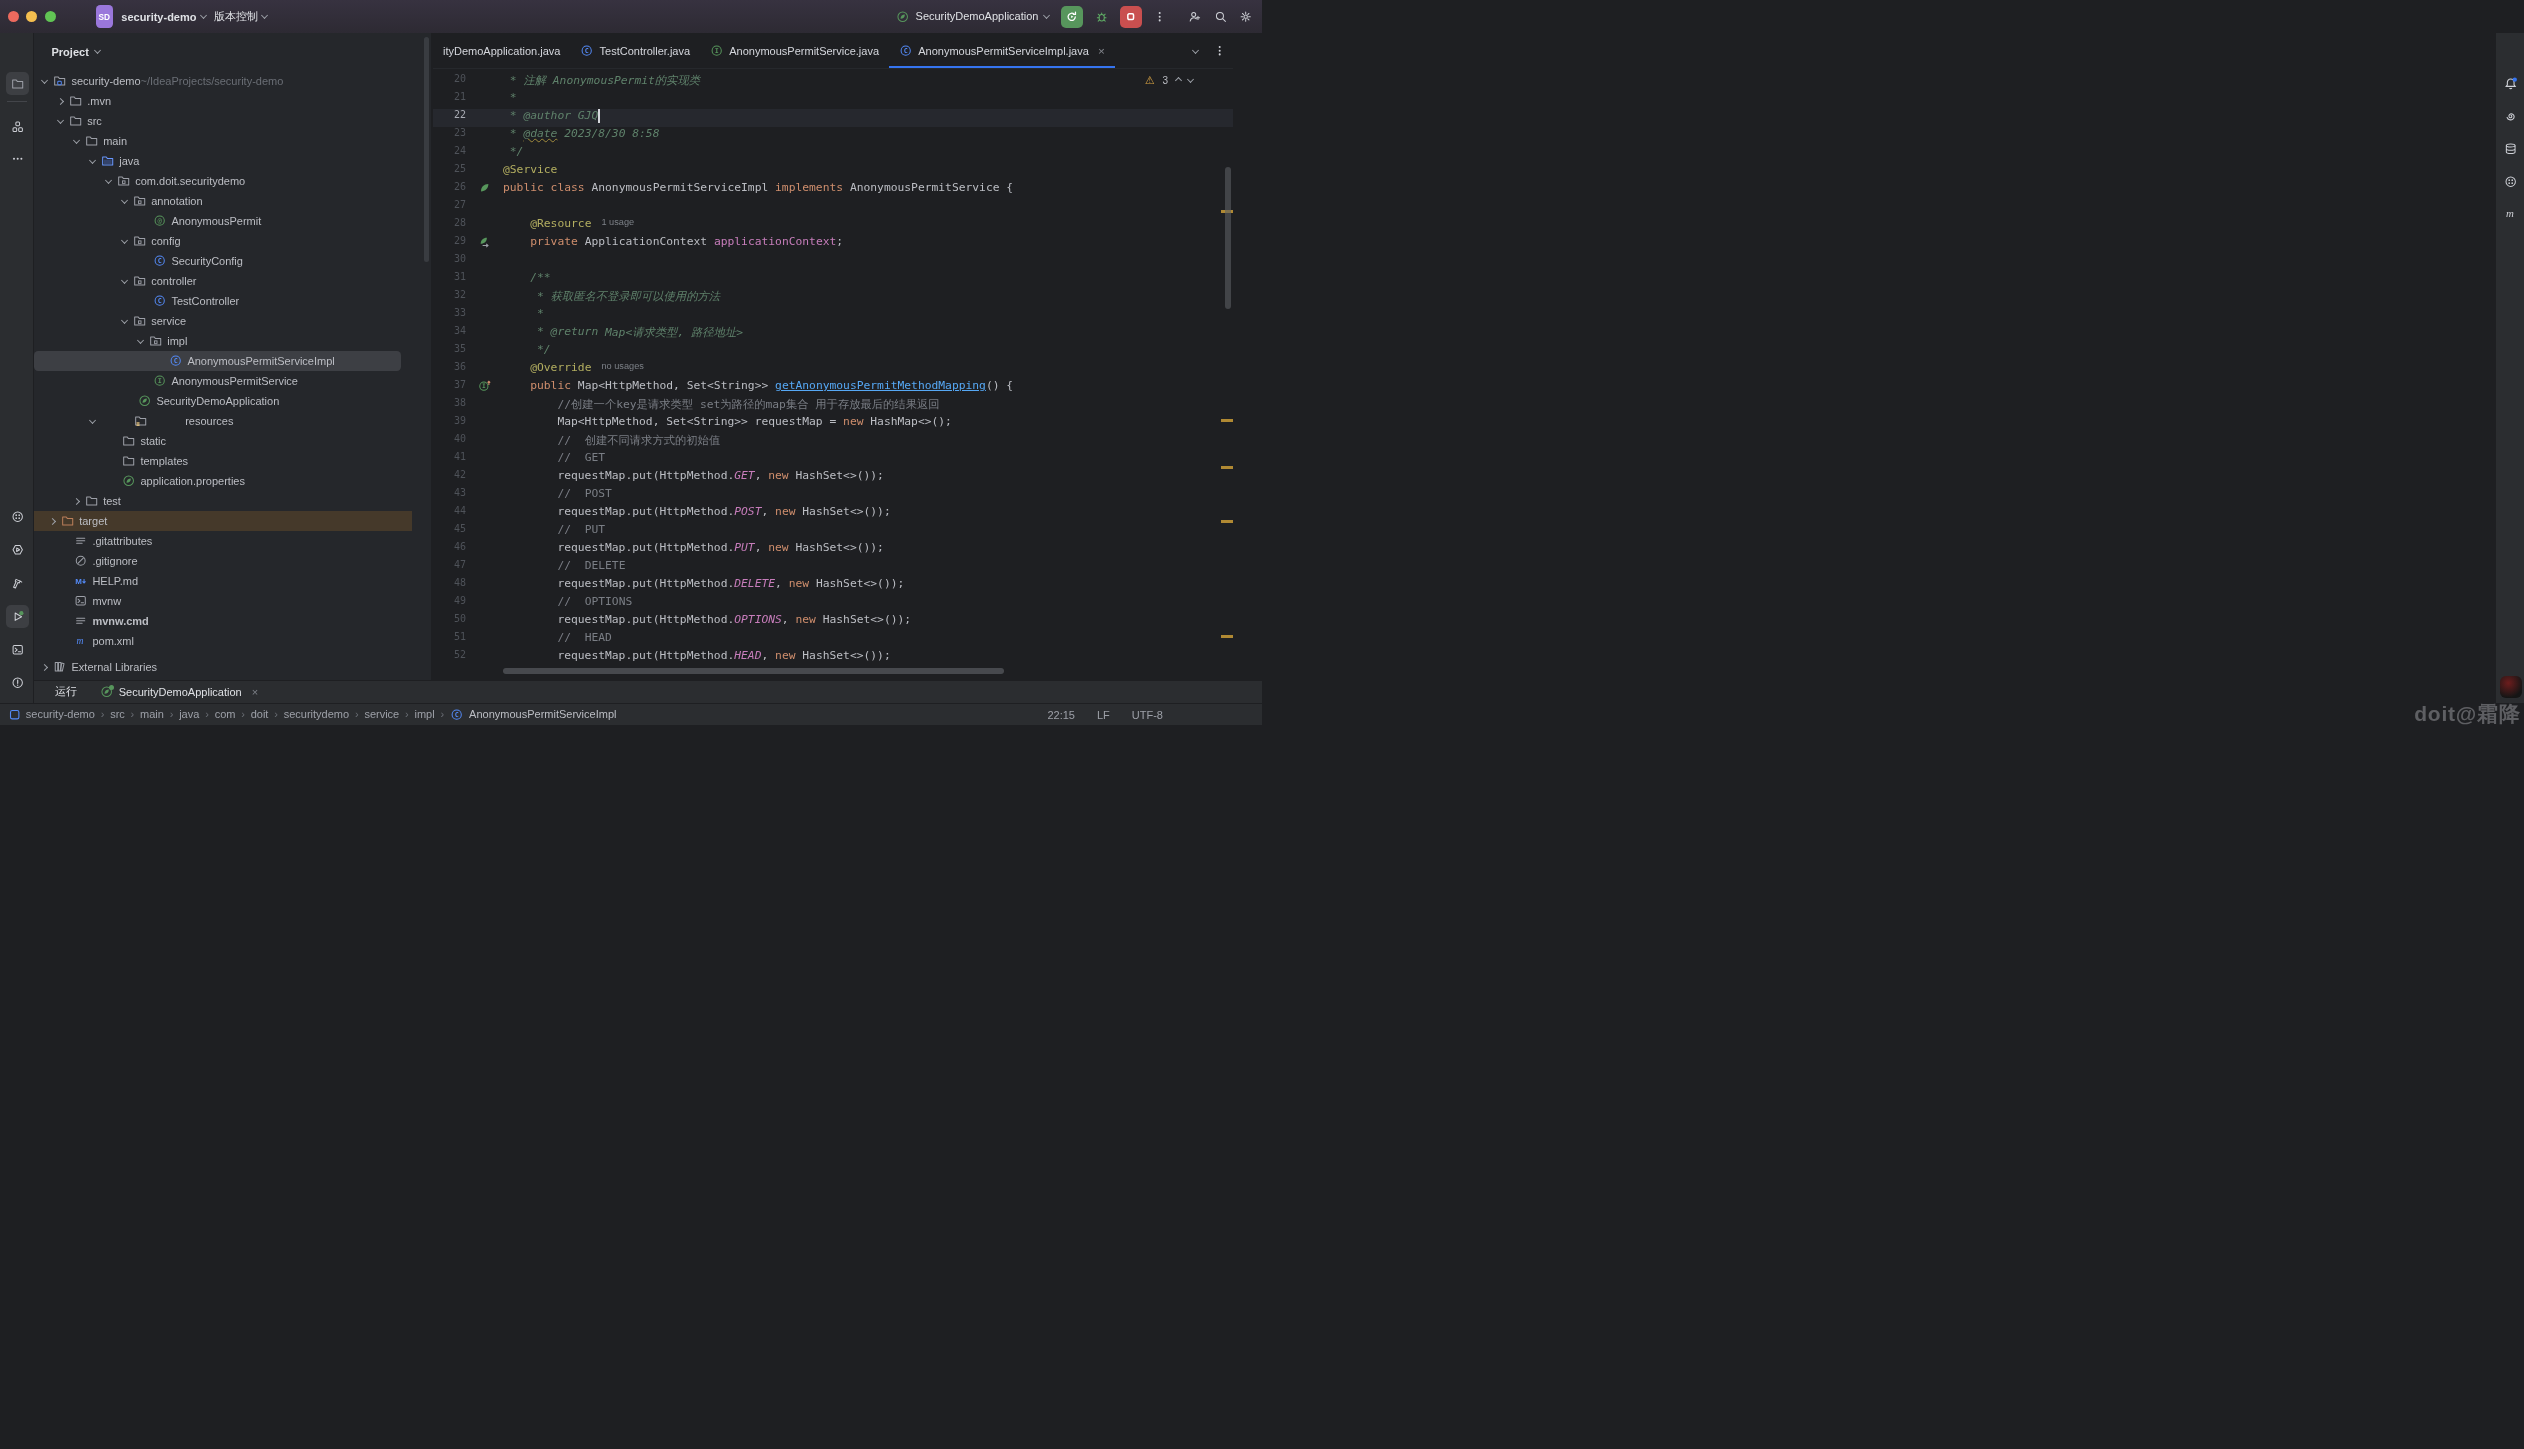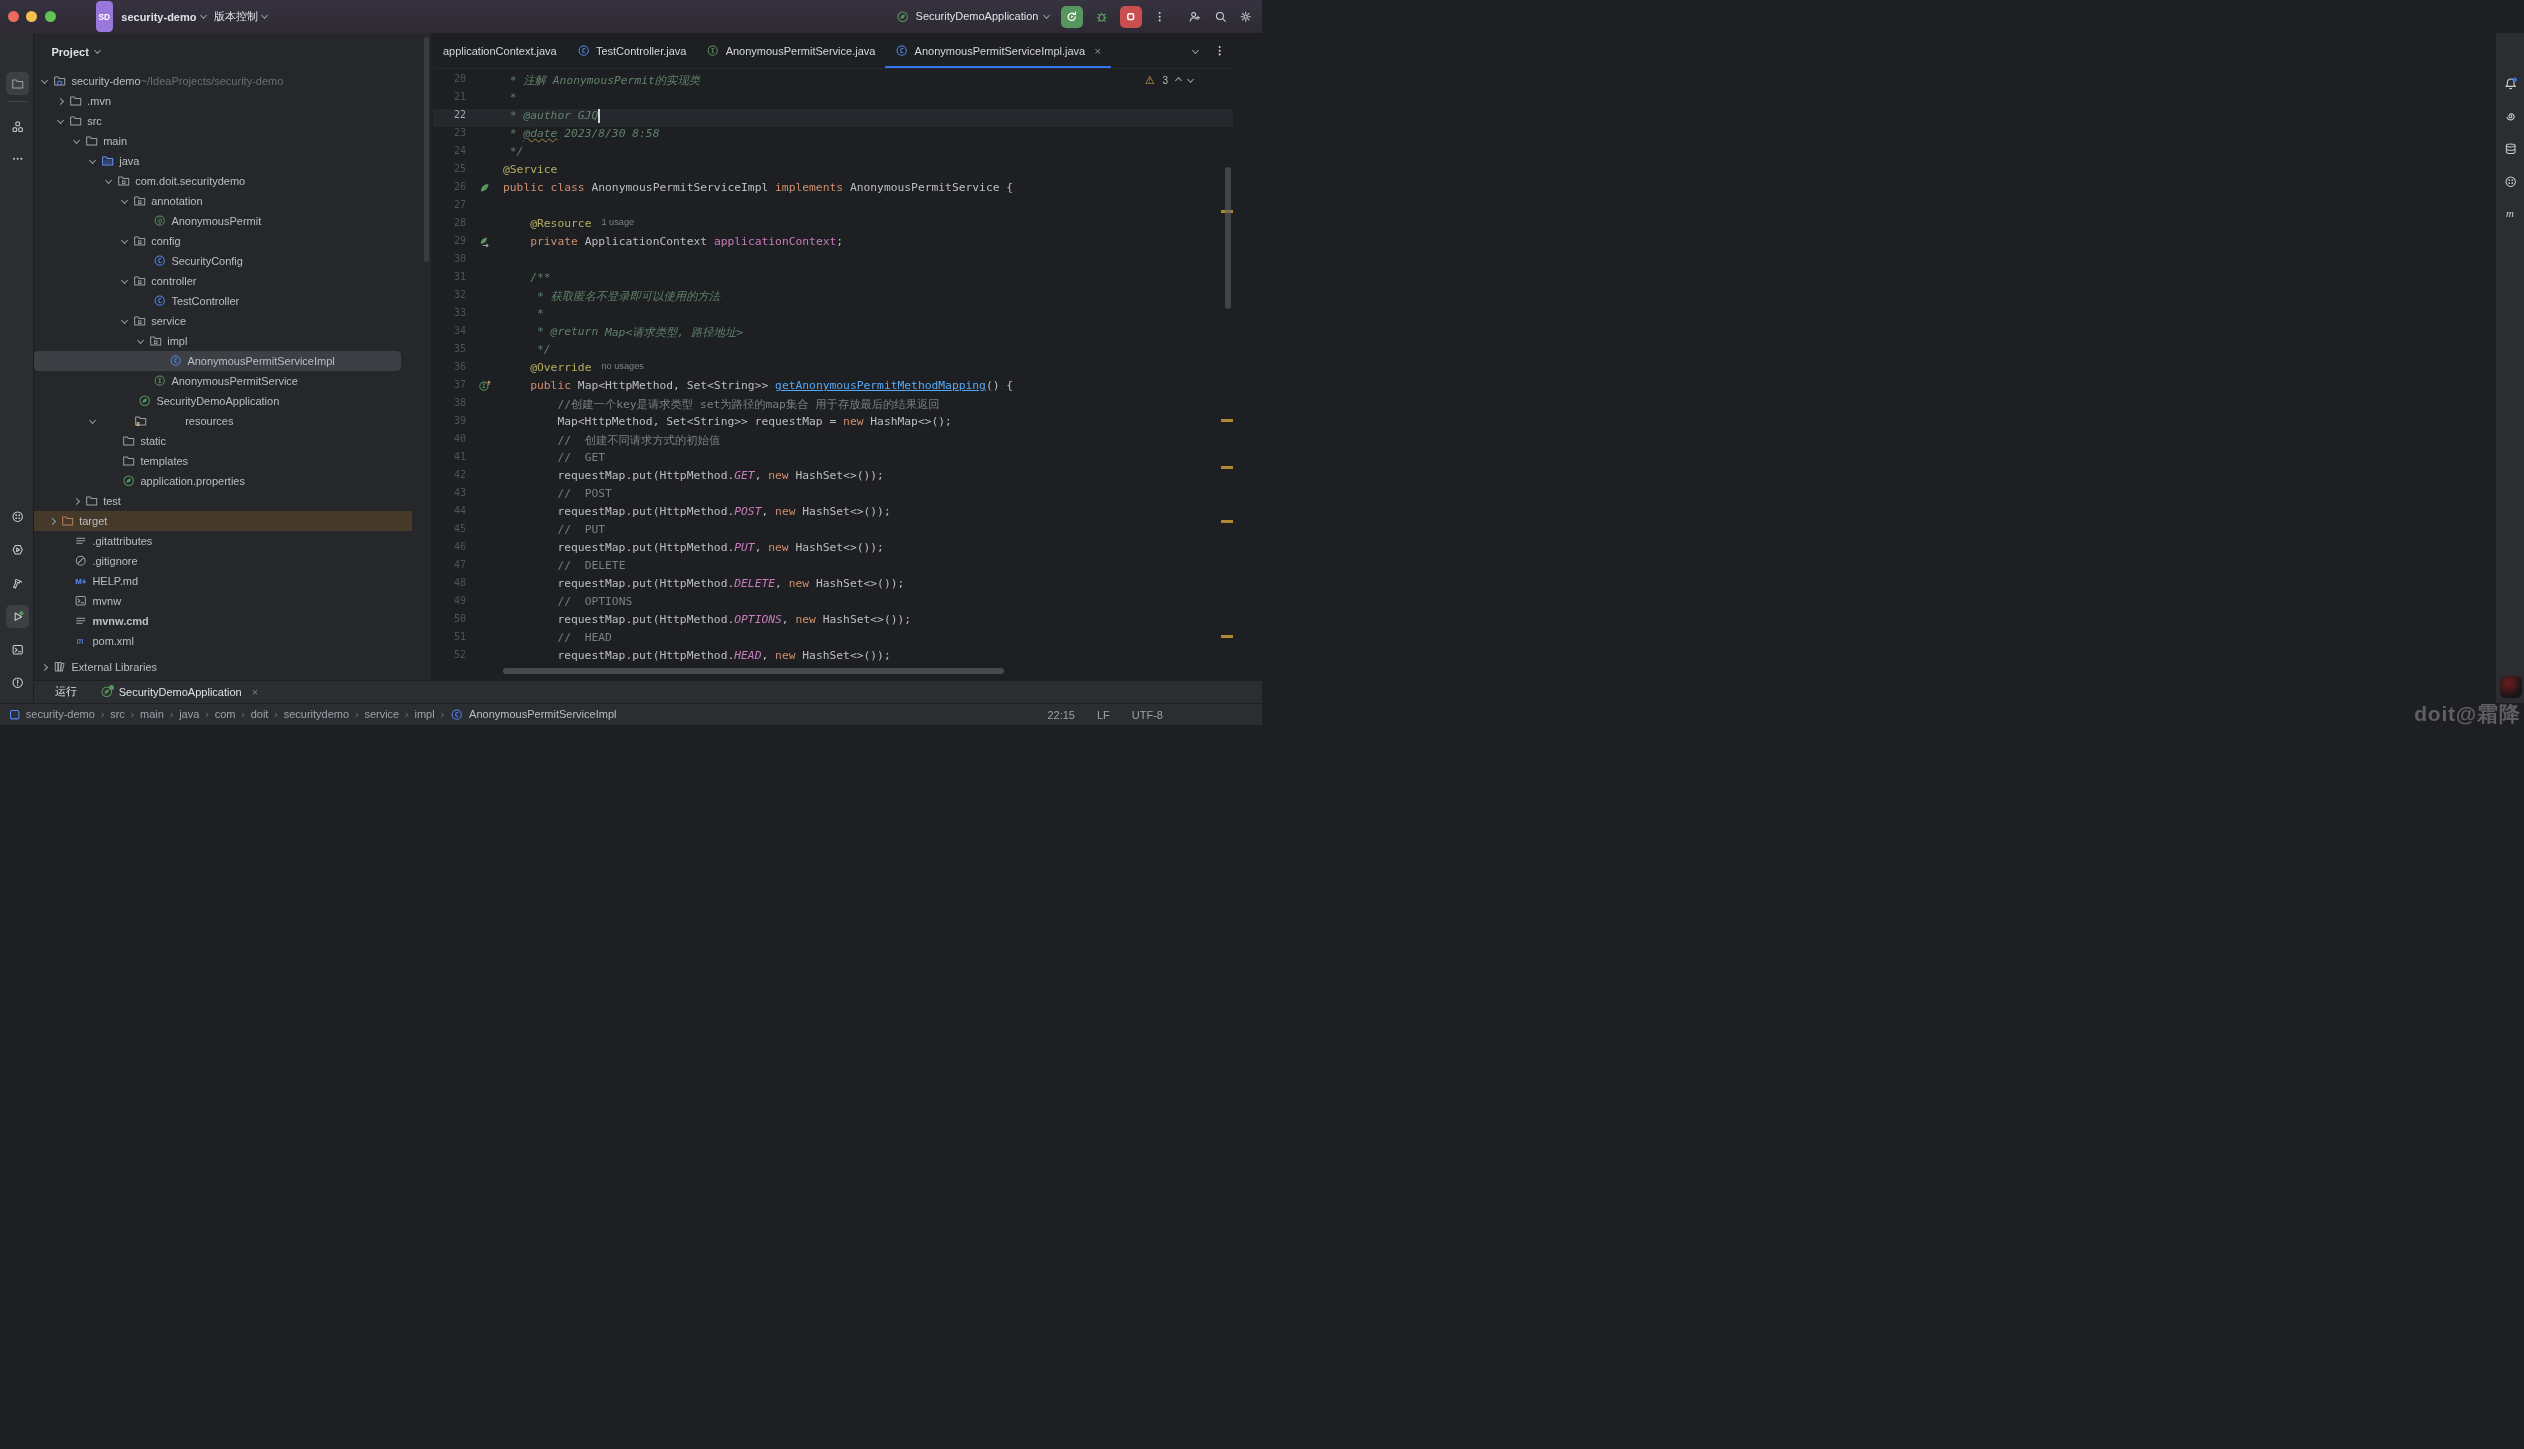--- a/index.html
+++ b/index.html
@@ -4,21 +4,21 @@
 <style>
   * { margin:0; padding:0; box-sizing:border-box; }
   html,body { width:1262px; height:725px; overflow:hidden; background:#1e1f22;
     font-family:"Liberation Sans","DejaVu Sans",sans-serif; font-size:11px; color:#bcbec4; }
   svg { display:block; }
 
   
   #titlebar { position:absolute; left:0; top:0; width:1262px; height:33px;
     background:linear-gradient(180deg,#373240,#2d2a33); display:flex; align-items:center; }
   .traffic { width:11px; height:11px; border-radius:50%; margin-left:7.5px; }
-  #sd-badge { width:17.5px; height:31px; border-radius:4.2px; background:#9a77db; color:#fff;
+  #sd-badge { width:17.5px; height:23px; border-radius:4.2px; background:#9a77db; color:#fff;
     font-weight:bold; font-size:8.3px; display:flex; align-items:center; justify-content:center; margin-left:40px; }
   .tbar-item { display:flex; align-items:center; gap:4.2px; margin-left:8.3px; color:#dfe1e5; cursor:default; }
   .chev { width:5px; height:5px; border-right:1.2px solid #9da0a8; border-bottom:1.2px solid #9da0a8;
     display:inline-block; transform:rotate(45deg) translate(-0.8px,-0.8px); }
   .chev.closed { transform:rotate(-45deg); }
   #tbar-right { position:absolute; right:0; top:0; height:33px; display:flex; align-items:center; gap:11.7px; padding-right:10px; }
   .tb-btn { width:22px; height:22px; border-radius:5px; display:flex; align-items:center; justify-content:center; }
   .tb-green { background:#57965c; }
   .tb-red { background:#c94f4f; }
 
@@ -561,21 +561,21 @@
         </span>
         <span>External Libraries</span>
       </div>
     </div>
   <div id="tree-scroll"></div>
 </div>
 
 <div id="editor">
   <div id="tabbar">
       <div class="tab">
-        <span>applicationContext.java</span>
+        <span>ityDemoApplication.java</span>
       </div>
       <div class="tab">
         <span class="ticon">
           <svg width="13.4" height="13.4" viewBox="0 0 16 16" style="font-size:13px">
             <circle cx="8" cy="8" r="5.5" stroke="#548af7" stroke-width="1.2" fill="none"></circle>
             <text x="8" y="11" font-size="8" text-anchor="middle" fill="#548af7" font-family="monospace" font-weight="bold">C</text>
           </svg>
         </span>
         <span>TestController.java</span>
       </div>

